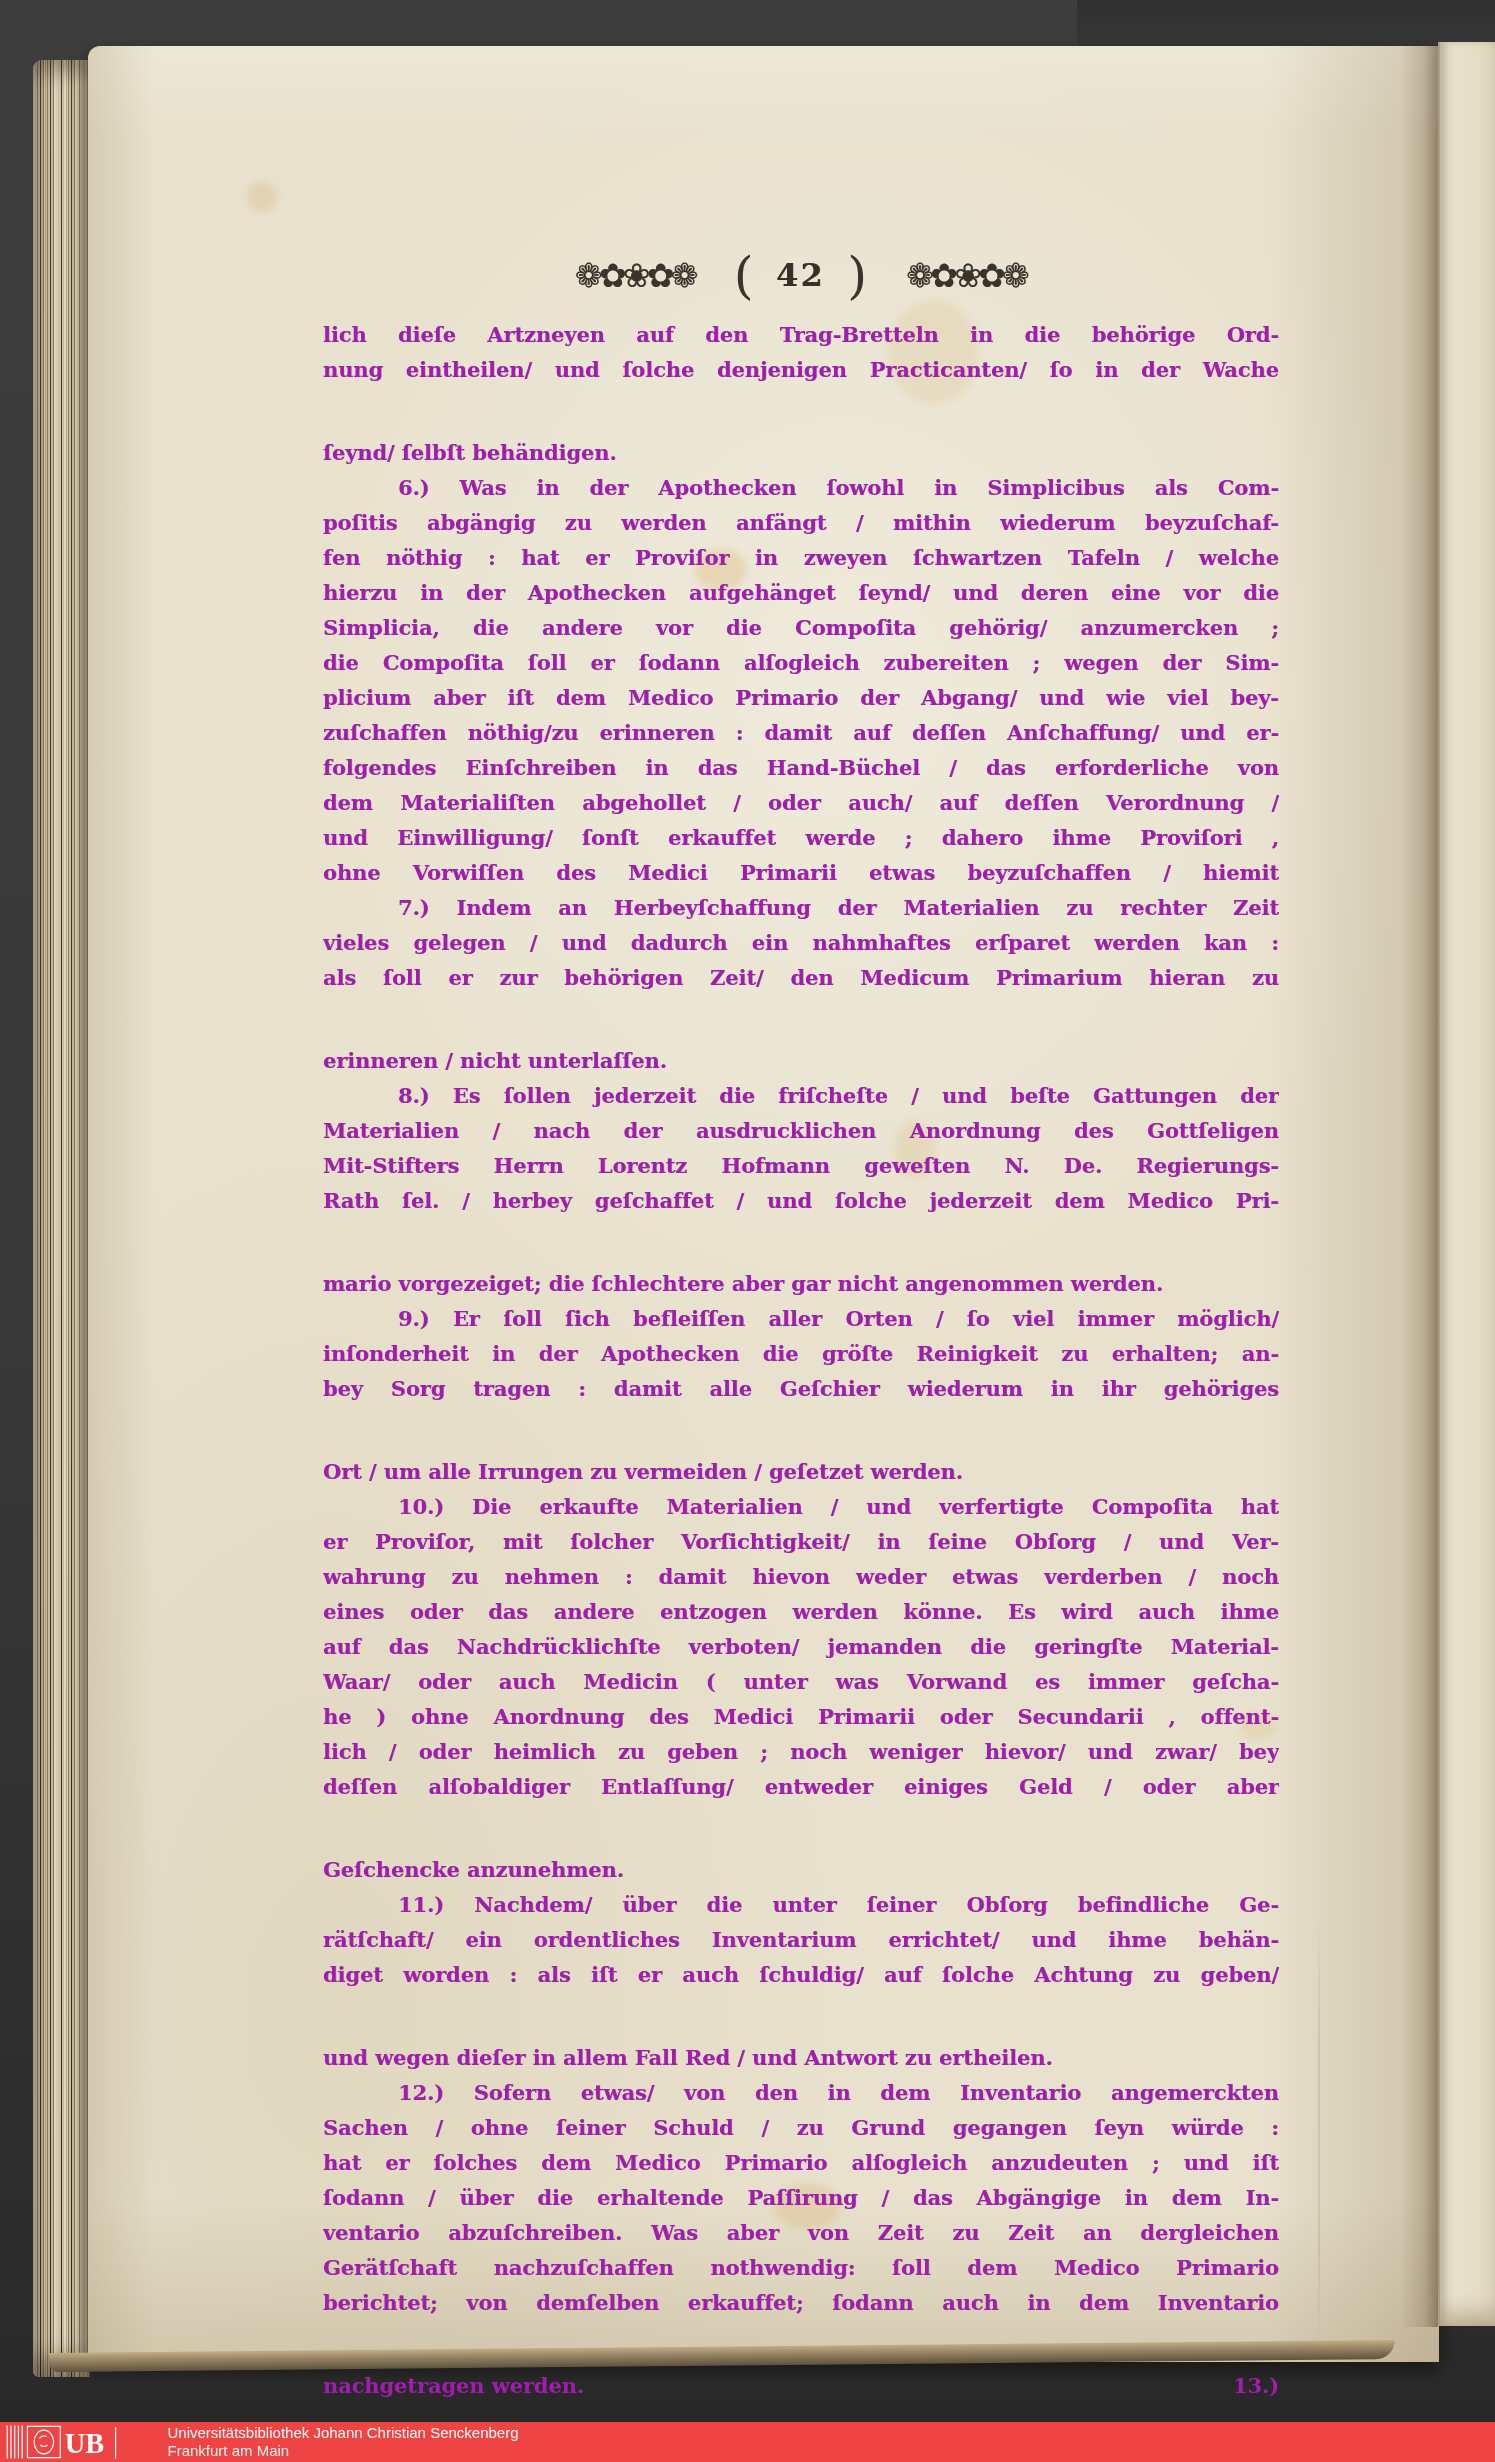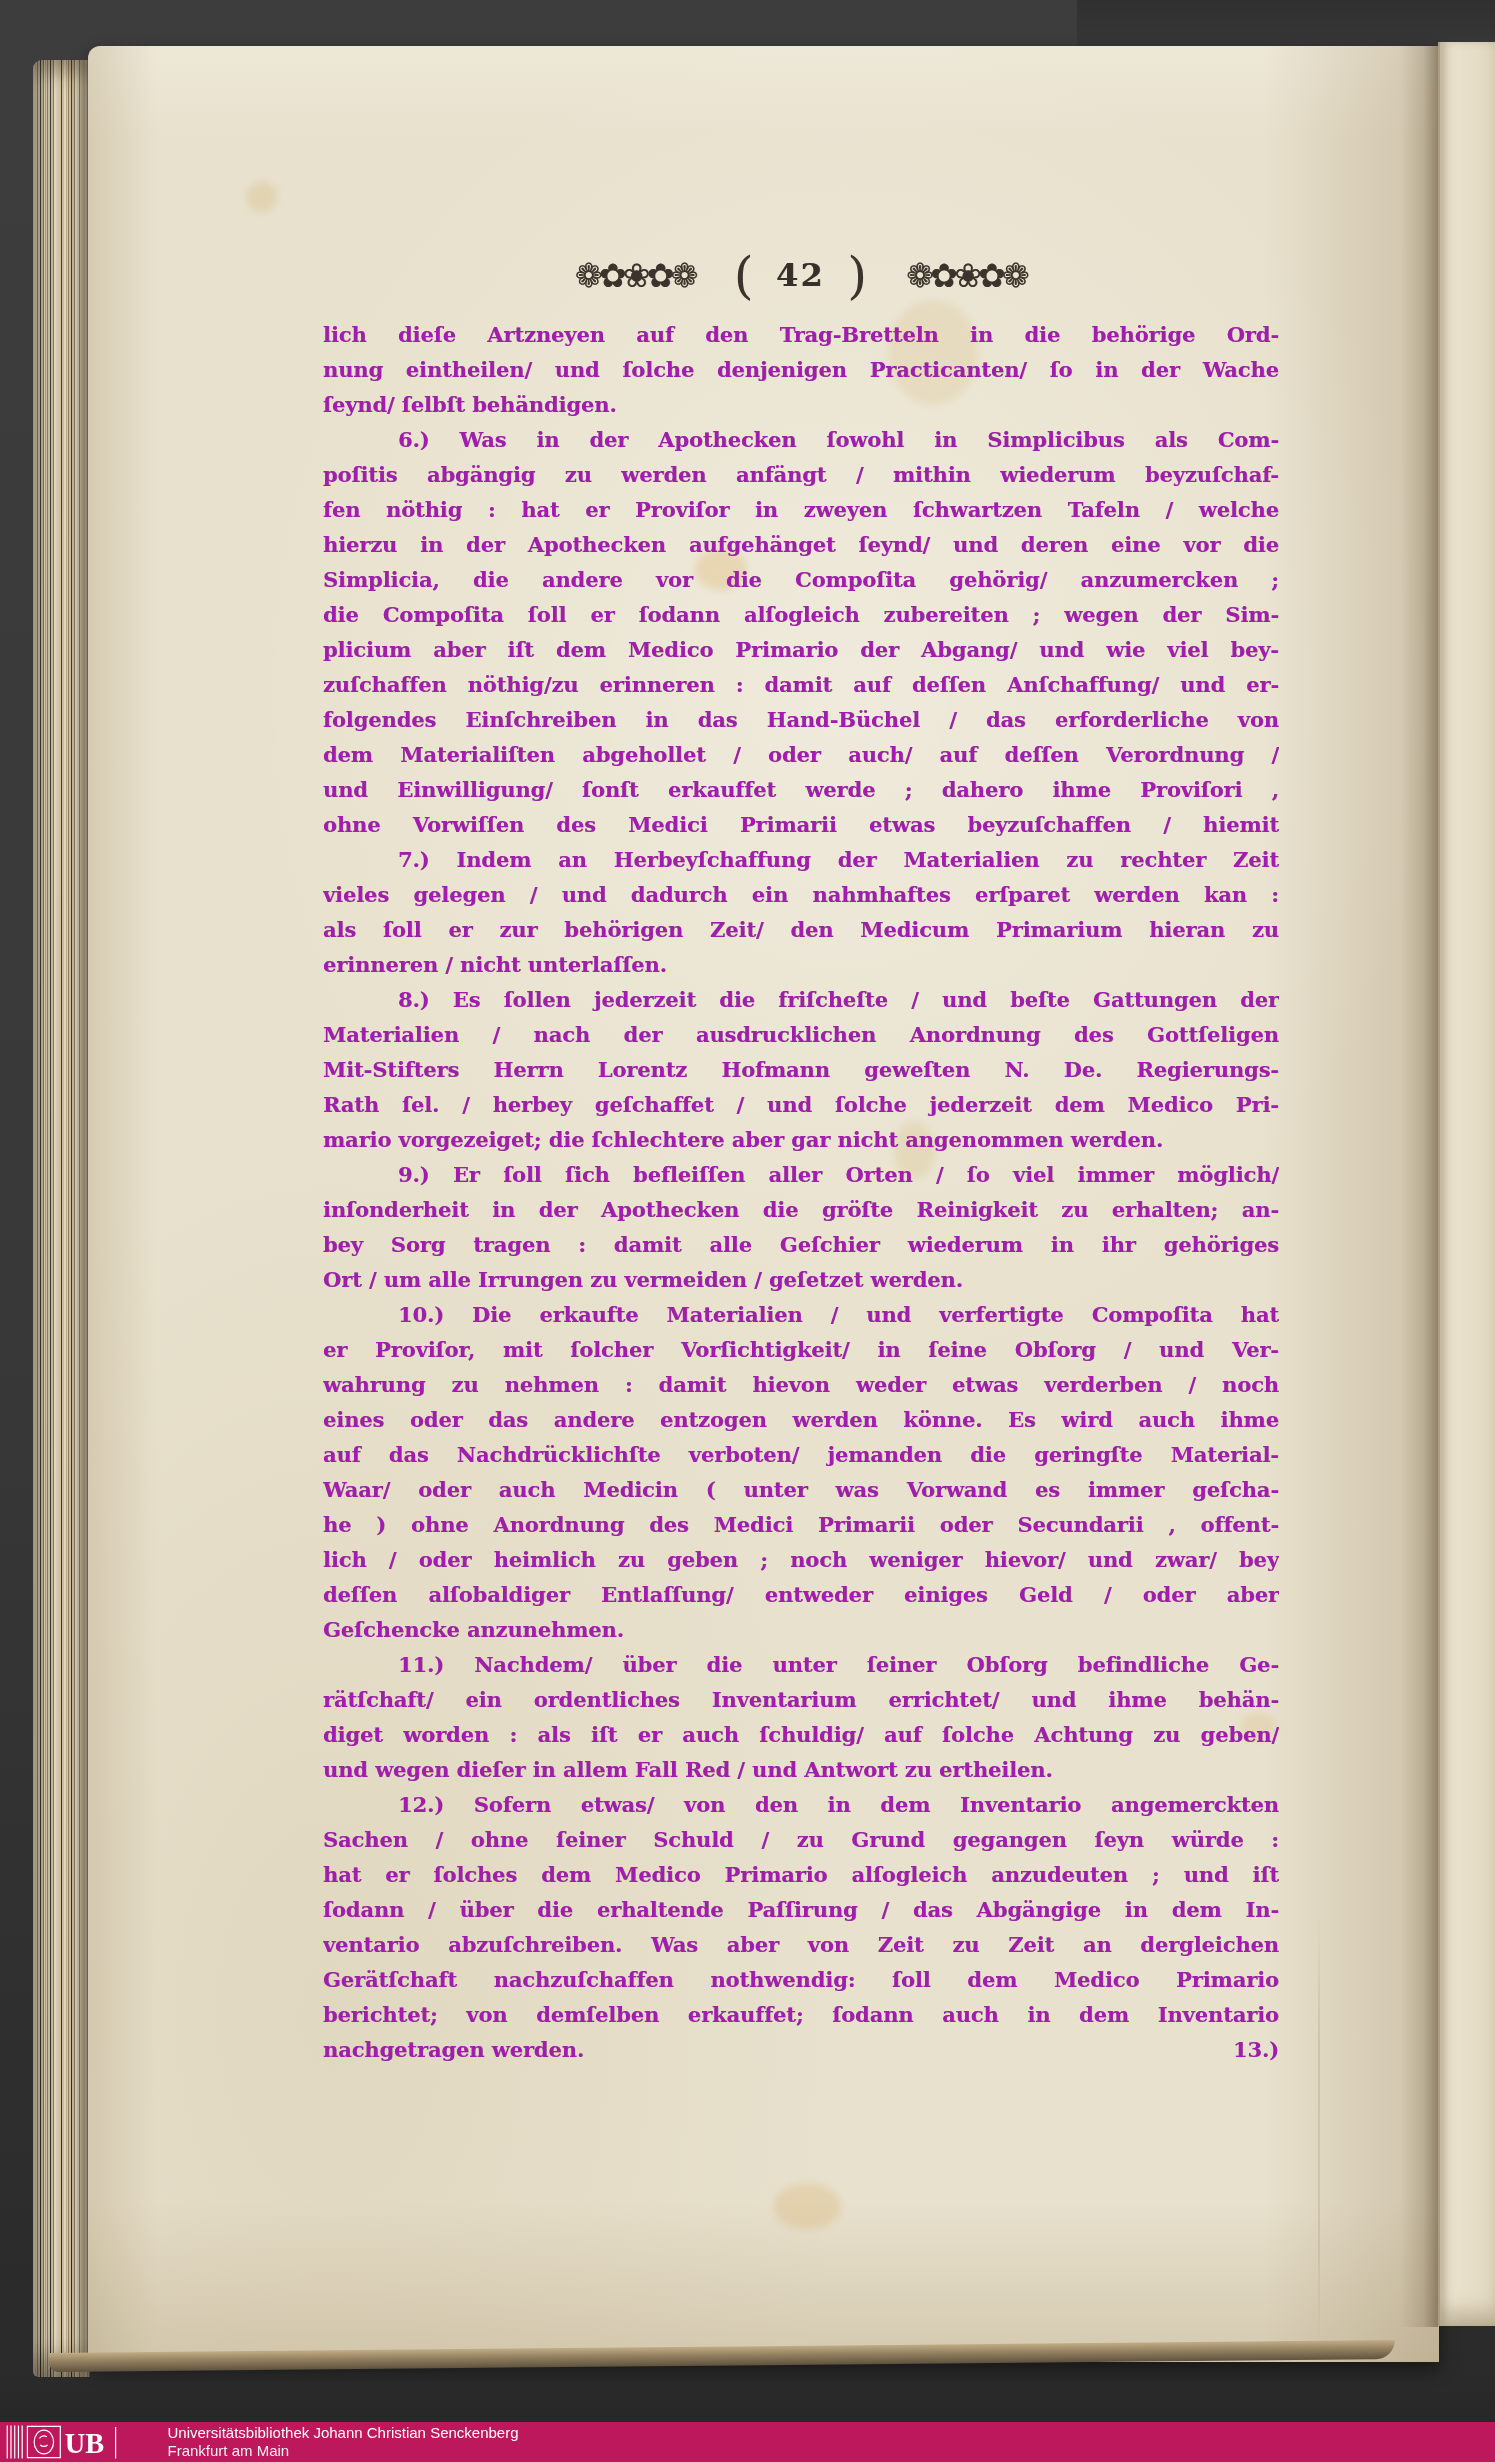--- a/index.html
+++ b/index.html
@@ -49,26 +49,26 @@
     color:#3a342c;text-shadow:0.4px 0.4px 0.6px rgba(55,46,35,.5);}
   .page-number-group{display:flex;align-items:center;gap:22.4px;}
   .paren{font-size:51px;font-weight:400;color:#3a342c;line-height:1;}
   .folio{font-size:32px;font-weight:700;color:#35302a;letter-spacing:2.2px;
     text-shadow:0.4px 0.4px 0.6px rgba(55,46,35,.45);}
   
   .text-block{position:absolute;left:323px;top:317px;width:956px;
     font:700 21px/35px "DejaVu Serif",serif;color:#a21caf;
     text-shadow:0.4px 0.4px 0.5px rgba(58,50,38,.4);letter-spacing:-0.1px;}
   .line{height:35px;overflow:hidden;text-align:justify;text-align-last:justify;}
-  .line.para-end{text-align-last:left;}
+  .line.para-end{text-align-last:left;margin-top:48px;}
   .line.indent{text-indent:75px;}
   .line.catch-line{display:flex;justify-content:space-between;text-align:left;}
   
   .footer-bar{position:absolute;left:0;top:2422px;width:1496px;height:40px;
-    background:#be185d;display:flex;align-items:center;}
+    background:#ef4444;display:flex;align-items:center;}
   .logo-wrap{margin-left:4.5px;width:142px;height:36px;flex:0 0 auto;}
   .footer-text{margin-left:21px;font-family:"Liberation Sans",sans-serif;
     font-size:15px;line-height:18px;}
   .footer-line1{color:#fcfcfc;}
   .footer-line2{color:#f0f0f0;}
 </style>
 </head>
 <body>
 
 <div class="photo">

